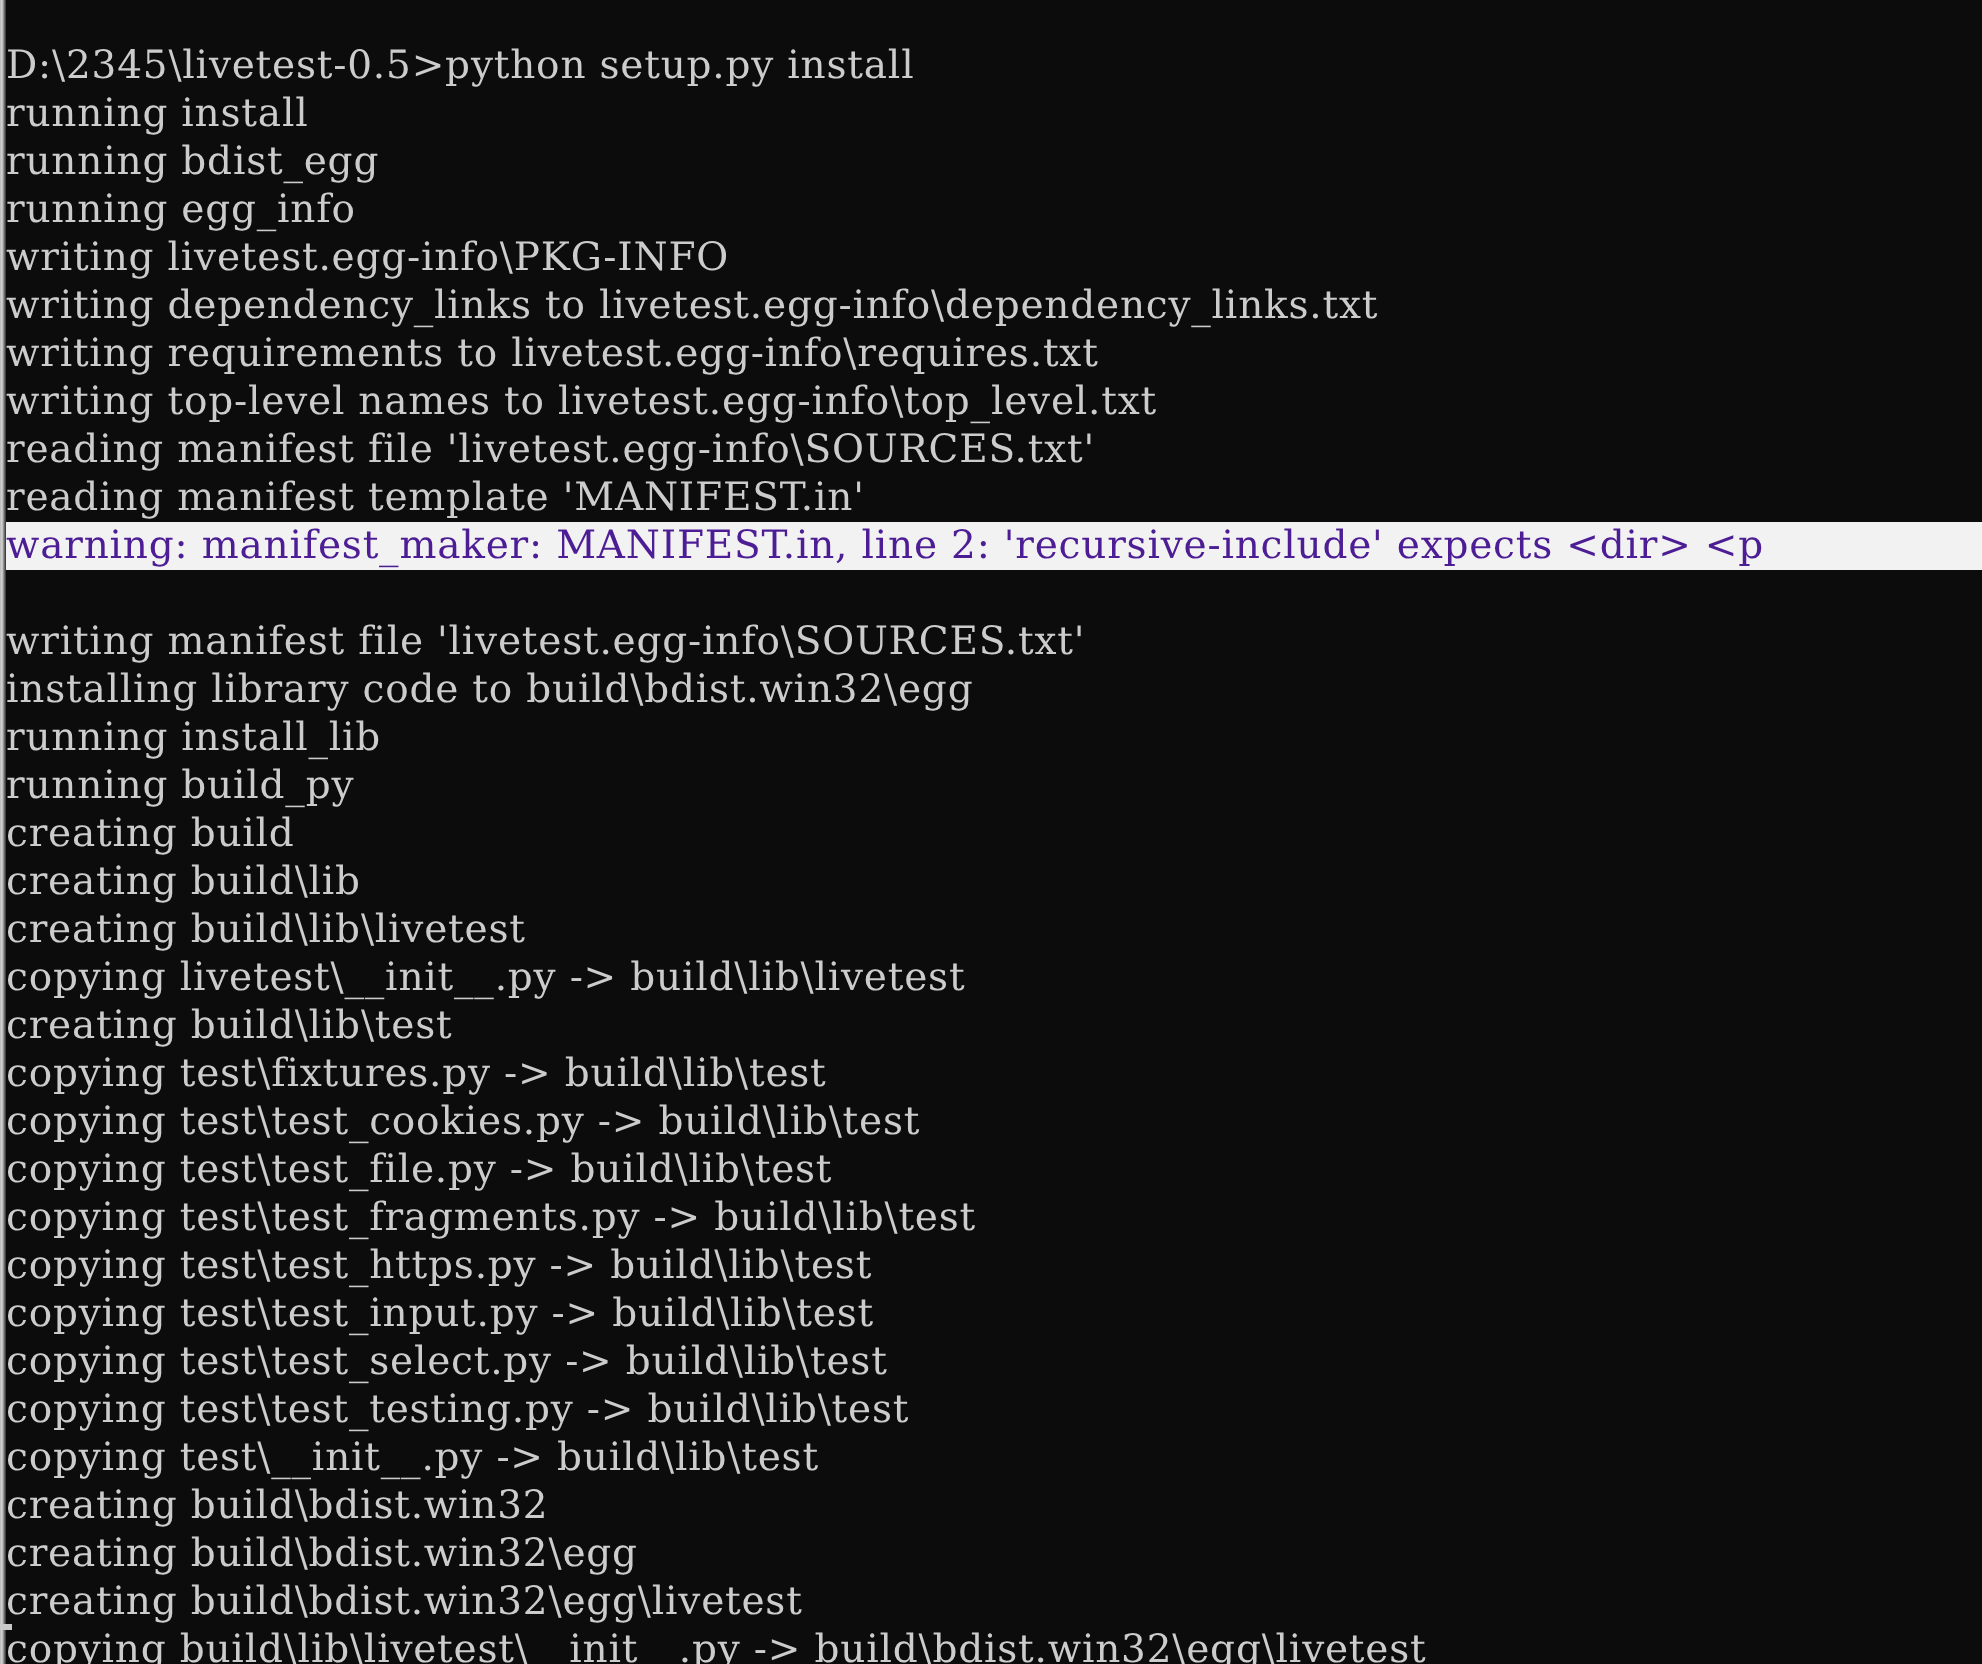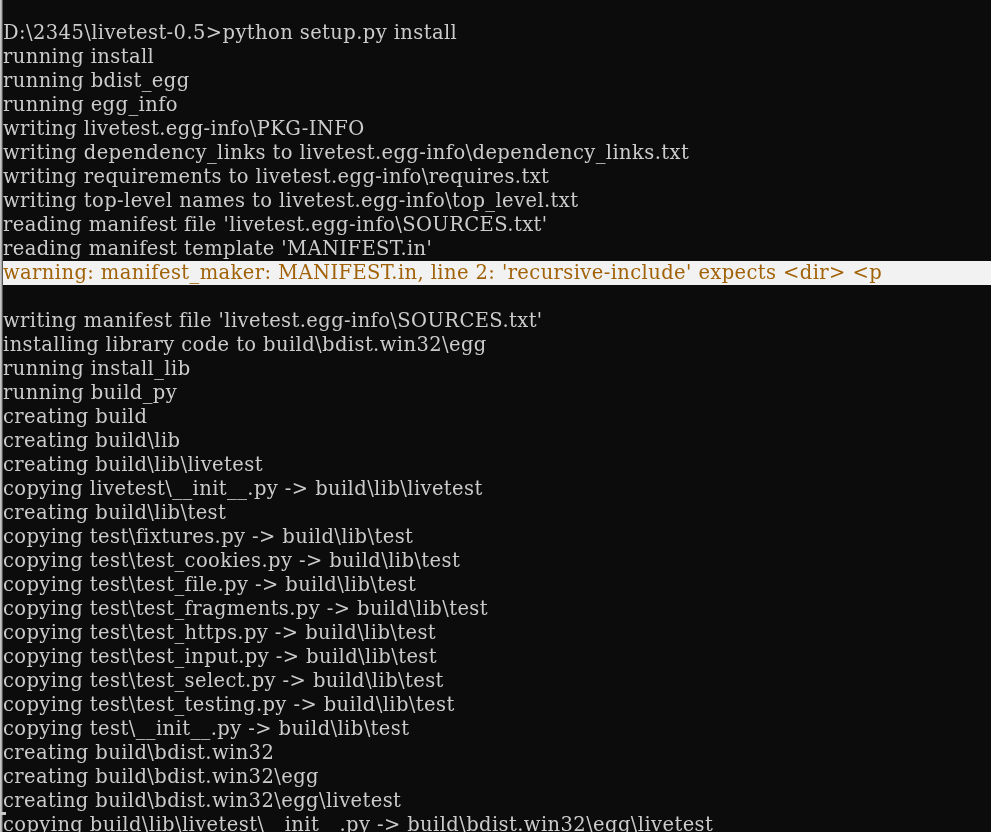--- a/index.html
+++ b/index.html
@@ -57,21 +57,21 @@
   }
   .console-line {
     height: 24px;
     line-height: 24px;
     white-space: pre;
     display: block;
     overflow: hidden;
   }
   .console-line.selected {
     background: #f2f2f2;
-    color: #a16207;
+    color: #4c1d95;
   }
   .console-line.blank {
     color: transparent;
   }
 </style>
 </head>
 <body>
 
 <div id="terminal-window">
 

